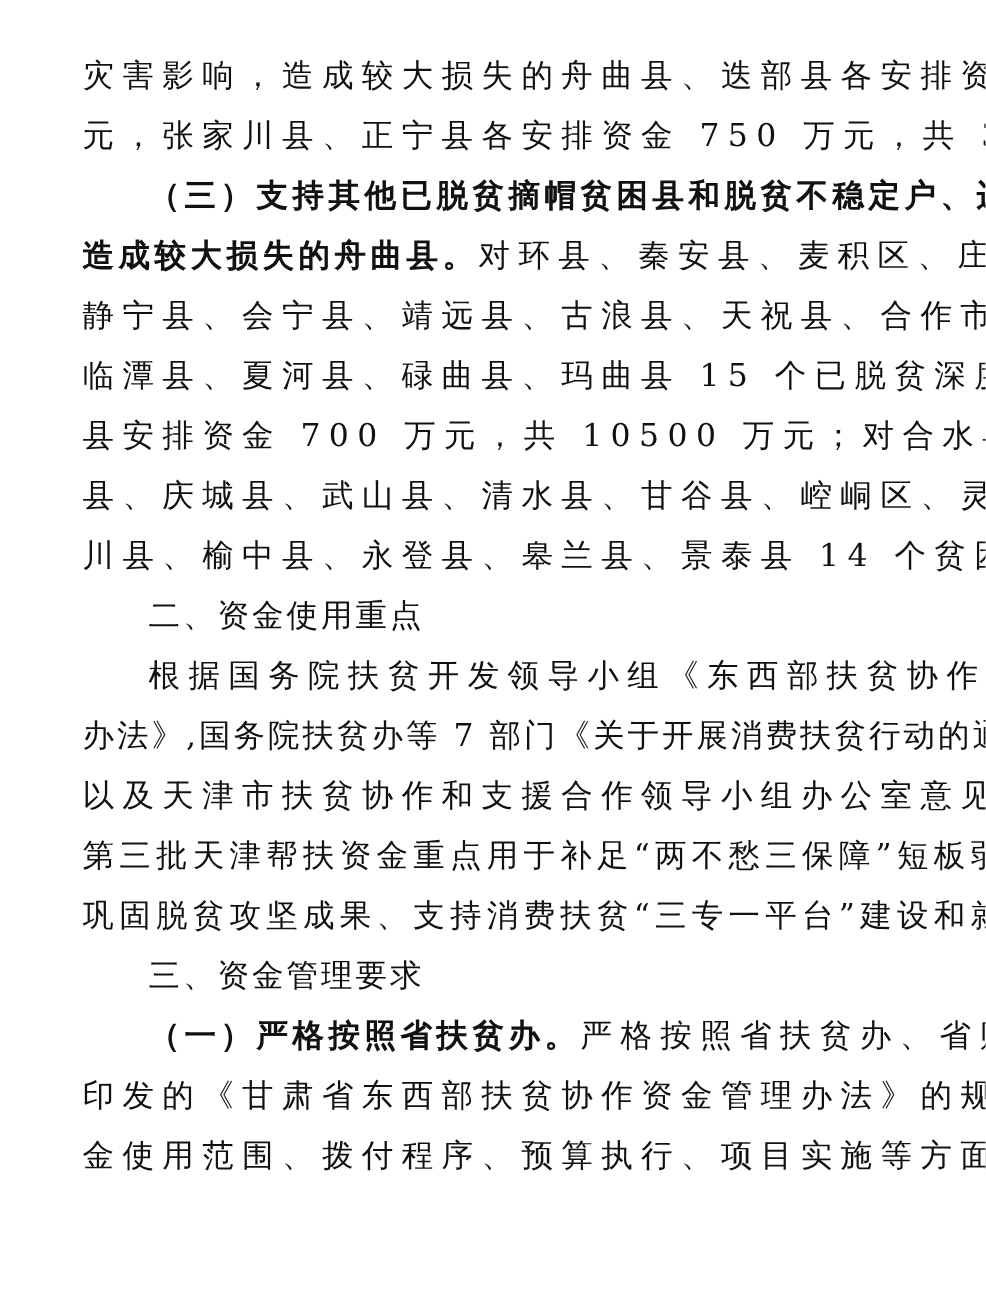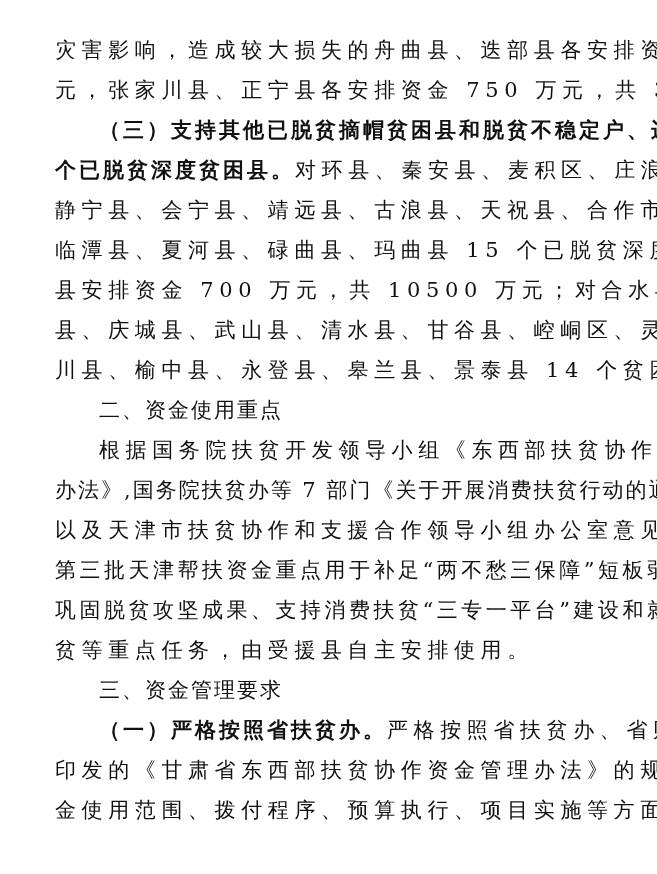--- a/index.html
+++ b/index.html
@@ -14,30 +14,29 @@
   .bold { font-weight: bold; font-family: "DejaVu Sans", sans-serif; letter-spacing: 3px; }
   .heading { font-family: Liberation Sans, sans-serif; letter-spacing: 2px; }
 </style>
 </head>
 <body>
 
 <div class="page">
   <div class="line"><span>灾害影响，造成较大损失的舟曲县、迭部县各安排资金 800 万</span></div>
   <div class="line last"><span>元，张家川县、正宁县各安排资金 750 万元，共 3100 万元。</span></div>
   <div class="line indent-bold"><span class="bold">（三）支持其他已脱贫摘帽贫困县和脱贫不稳定户、边缘</span></div>
-  <div class="line"><span class="bold">个已脱贫深度贫困县。</span><span>对环县、秦安县、麦积区、庄浪县、</span></div>
+  <div class="line"><span class="bold">造成较大损失的舟曲县。</span><span>对环县、秦安县、麦积区、庄浪县、</span></div>
   <div class="line"><span>静宁县、会宁县、靖远县、古浪县、天祝县、合作市、卓尼县、</span></div>
   <div class="line"><span>临潭县、夏河县、碌曲县、玛曲县 15 个已脱贫深度贫困县，每</span></div>
   <div class="line"><span>县安排资金 700 万元，共 10500 万元；对合水县、宁县、华池</span></div>
   <div class="line"><span>县、庆城县、武山县、清水县、甘谷县、崆峒区、灵台县、泾</span></div>
   <div class="line"><span>川县、榆中县、永登县、皋兰县、景泰县 14 个贫困县，每县安</span></div>
   <div class="line last indent"><span class="heading">二、资金使用重点</span></div>
   <div class="line indent"><span>根据国务院扶贫开发领导小组《东西部扶贫协作成效评价</span></div>
   <div class="line" style="letter-spacing:2px"><span>办法》,国务院扶贫办等 7 部门《关于开展消费扶贫行动的通知》,</span></div>
   <div class="line"><span>以及天津市扶贫协作和支援合作领导小组办公室意见，2020 年</span></div>
   <div class="line" style="letter-spacing:3.5px"><span>第三批天津帮扶资金重点用于补足“两不愁三保障”短板弱项、</span></div>
   <div class="line" style="letter-spacing:3.5px"><span>巩固脱贫攻坚成果、支持消费扶贫“三专一平台”建设和就业扶</span></div>
-  <div class="line last"><span>贫等重点任务，由受援县自主安排使用。</span></div>
   <div class="line last indent"><span class="heading">三、资金管理要求</span></div>
   <div class="line indent-bold"><span class="bold">（一）严格按照省扶贫办。</span><span>严格按照省扶贫办、省财政厅</span></div>
   <div class="line"><span>印发的《甘肃省东西部扶贫协作资金管理办法》的规定，在资</span></div>
   <div class="line"><span>金使用范围、拨付程序、预算执行、项目实施等方面加强管理</span></div>
 </div>
 
 </body></html>

